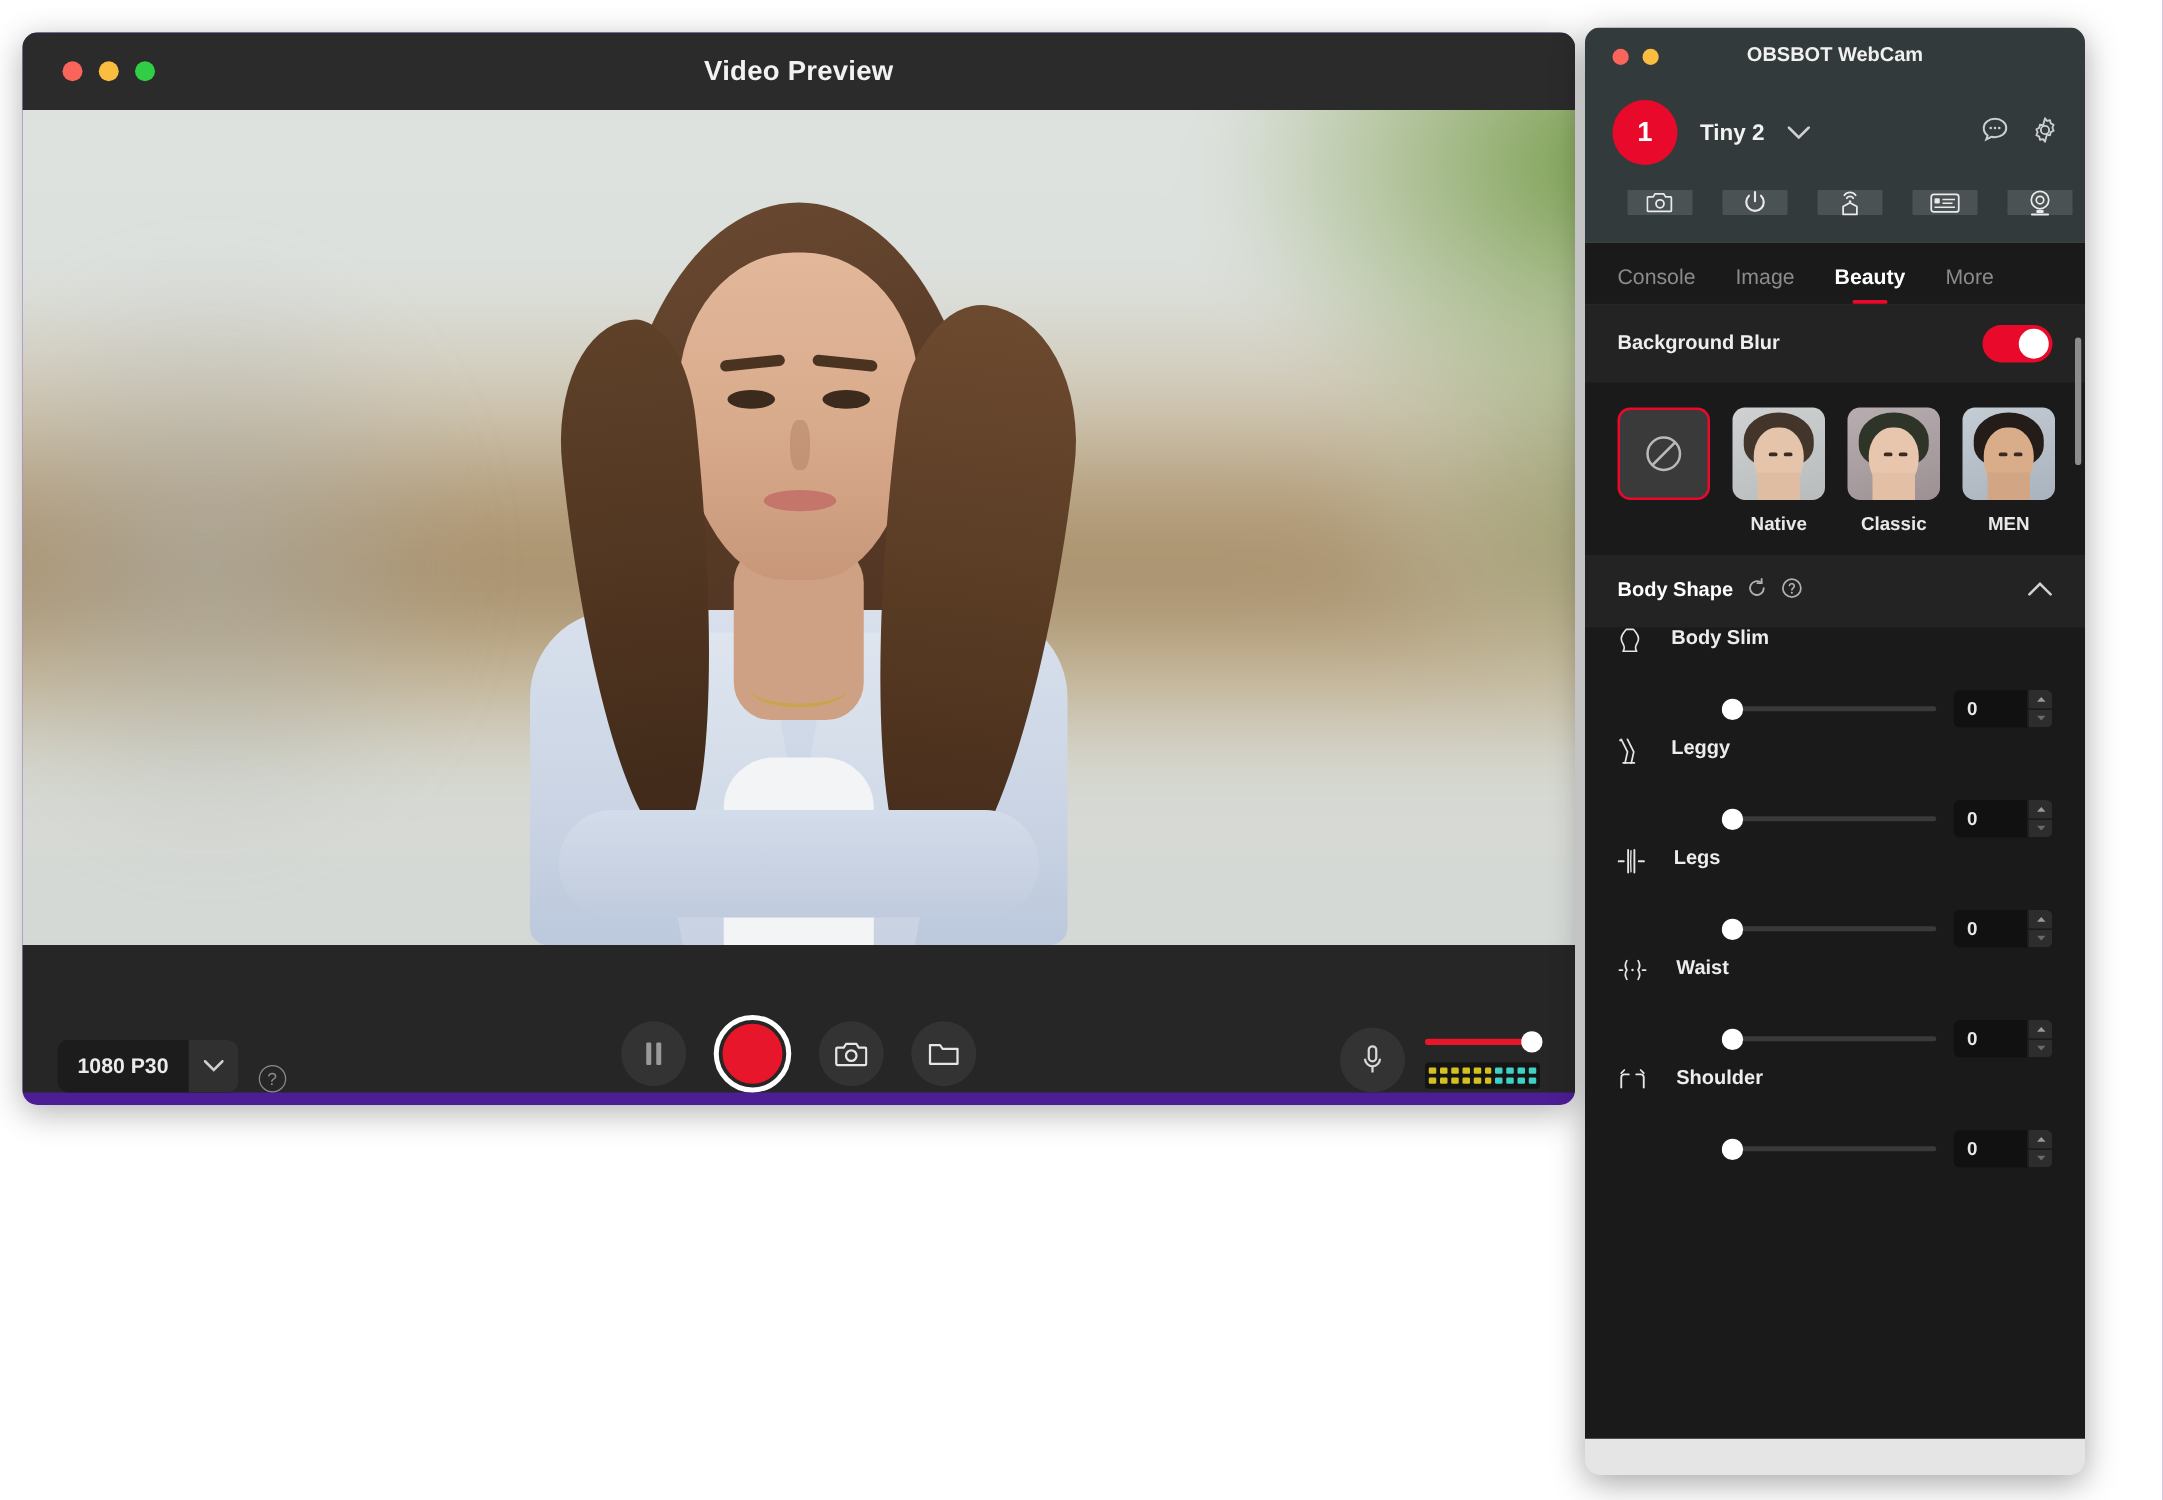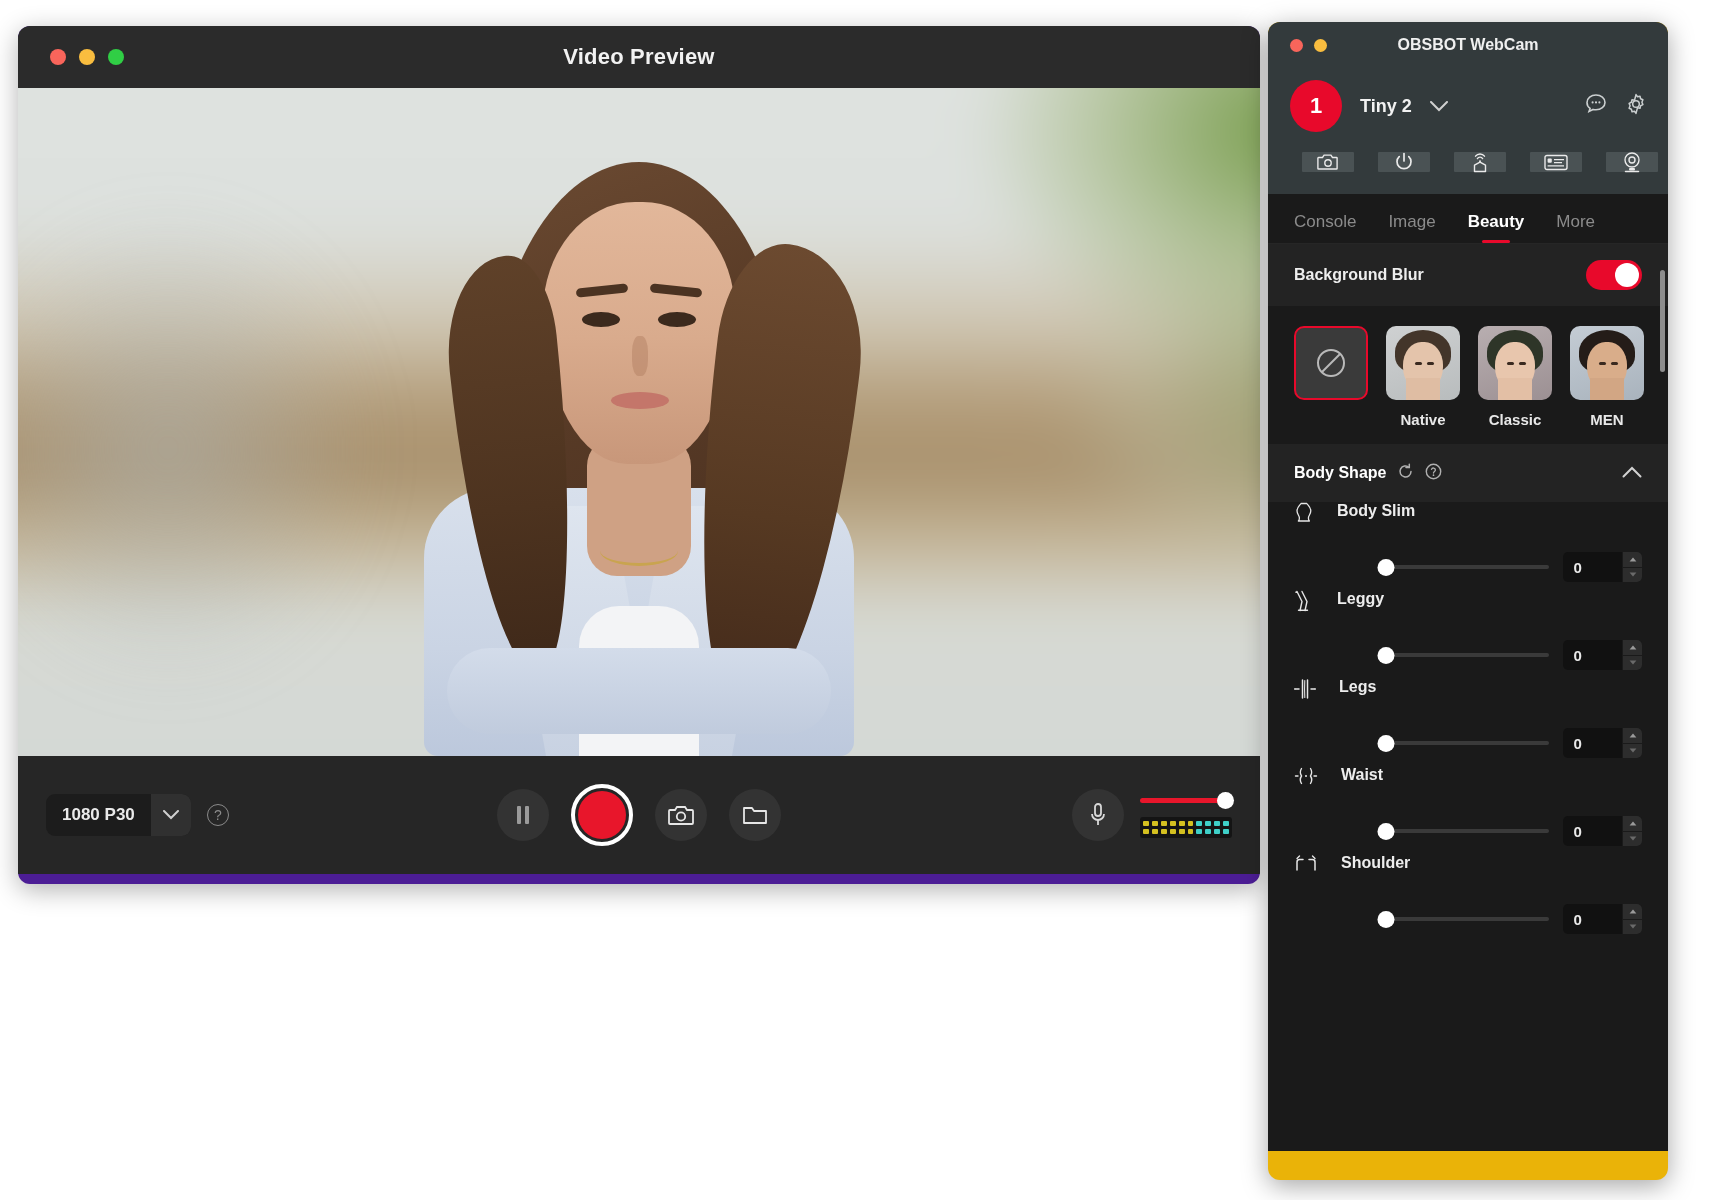--- a/index.html
+++ b/index.html
@@ -123,21 +123,21 @@
     border-radius: 44px;
   }
   .arm-shadow {
     position: absolute; left: 50%; bottom: 62px; transform: translateX(-50%);
     width: 300px; height: 10px; background: rgba(130,145,170,0.35); border-radius: 10px;
   }
 
   
   .preview-bottom {
     position: relative; height: 118px; background: #262626;
-    display: flex; align-items: center; padding: 0 28px;
+    display: flex; align-items: flex-end; padding: 0 28px;
   }
   .res-select {
     display: flex; align-items: center;
     height: 42px; background: #1c1c1c; border-radius: 9px; overflow: hidden;
   }
   .res-label { color: #eaeaea; font-size: 17px; font-weight: bold; padding: 0 16px; }
   .res-caret {
     width: 40px; height: 42px; background: #303030;
     display: flex; align-items: center; justify-content: center;
   }
@@ -170,21 +170,21 @@
   .vol-track { width: 100%; height: 5px; background: #e8162b; border-radius: 3px; }
   .vol-knob { position: absolute; right: -2px; width: 17px; height: 17px; border-radius: 50%; background: #ffffff; }
   .meter { display: flex; flex-direction: column; gap: 3px; background: #141414; padding: 4px 3px; border-radius: 3px; width: 92px; }
   .meter-row { display: flex; gap: 3px; }
   .seg { flex: 1; height: 5px; border-radius: 1px; }
 
   
   .obs-panel {
     position: absolute; left: 1268px; top: 22px;
     width: 400px; height: 1158px;
-    background: #eab308;
+    background: #e5e5e5;
     border-radius: 12px;
     overflow: hidden;
     box-shadow: 0 6px 26px rgba(0,0,0,0.35);
   }
   .obs-top { background: #333a3c; }
   .obs-titlebar { position: relative; height: 46px; display: flex; align-items: center; }
   .obs-traffic { position: absolute; left: 22px; display: flex; gap: 11px; }
   .obs-tl { width: 13px; height: 13px; border-radius: 50%; }
   .obs-title { width: 100%; text-align: center; color: #f0f0f0; font-size: 16px; font-weight: bold; }
   .obs-device-row { display: flex; align-items: center; padding: 0 20px 0 22px; height: 76px; }

